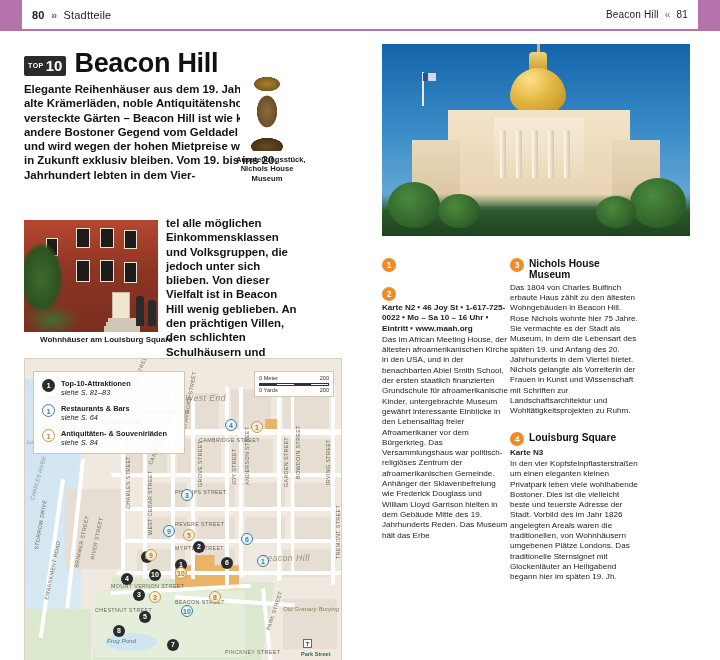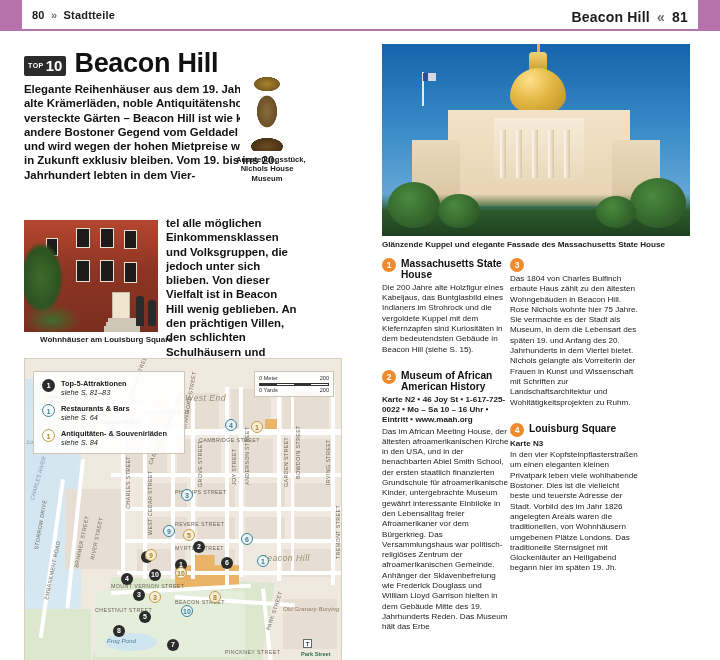--- a/index.html
+++ b/index.html
@@ -24,24 +24,24 @@
   }
   .hdr-rule {
     position:absolute; left:0; top:29px; width:720px; height:1.5px;
     background:#b673ab;
   }
   .hdr-left-text {
     position:absolute; left:32px; top:9px;
     font-size:11px; font-weight:bold; color:#1c1c1c; letter-spacing:.2px;
   }
   .hdr-left-text .chev { font-weight:bold; color:#6b6b6b; margin:0 3px; }
-  .hdr-left-text .sec { font-weight:bold; color:#1c1c1c; }
+  .hdr-left-text .sec { font-weight:normal; color:#1c1c1c; }
   .hdr-right-text {
     position:absolute; right:32px; top:9px;
-    font-size:14px; font-weight:bold; color:#1c1c1c; letter-spacing:.2px;
+    font-size:10px; font-weight:normal; color:#1c1c1c; letter-spacing:.2px;
   }
   .hdr-right-text .chev { color:#6b6b6b; margin:0 3px; }
 
   
   .left-page { position:absolute; left:0; top:30px; width:365px; height:630px; }
 
   .title-row { position:absolute; left:24px; top:18px; display:flex; align-items:center; }
   .top10-badge {
     display:inline-flex; align-items:stretch;
     background:#2b2b2b; color:#fff; border-radius:2px;
@@ -437,21 +437,21 @@
       <div class="pin gold" style="left:120px;top:190px;">9</div>
       <div class="pin gold" style="left:150px;top:208px;">10</div>
       <div class="pin gold" style="left:124px;top:232px;">3</div>
       <div class="pin gold" style="left:184px;top:232px;">8</div>
       <div class="pin gold" style="left:226px;top:62px;">1</div>
 
       <div class="legend">
         <div class="leg-row">
           <div class="leg-pin dark">1</div>
           <div class="leg-txt">
-            <b>Top-5-Attraktionen</b><br>
+            <b>Top-10-Attraktionen</b><br>
             <i>siehe S. 81–83</i>
           </div>
         </div>
         <div class="leg-row">
           <div class="leg-pin teal">1</div>
           <div class="leg-txt">
             <b>Restaurants &amp; Bars</b><br>
             <i>siehe S. 64</i>
           </div>
         </div>
@@ -501,51 +501,48 @@
       <div class="ph-col" style="left:166px;"></div>
       <div class="ph-col" style="left:182px;"></div>
       <div class="ph-flag"></div>
       <div class="ph-flagcloth"></div>
       <div class="ph-trees"></div>
       <div class="ph-tree" style="left:6px;width:52px;height:46px;"></div>
       <div class="ph-tree" style="left:56px;width:42px;height:34px;"></div>
       <div class="ph-tree" style="right:4px;width:56px;height:50px;"></div>
       <div class="ph-tree" style="right:54px;width:40px;height:32px;"></div>
     </div>
-    <div class="photo-cap">Glänzende Kuppel und elegante Fassade des Massachusetts State House</div>
 
     <div class="col c1">
 
       <div class="entry">
         <div class="entry-head">
           <div class="entry-pin">1</div>
-          <div class="entry-title">Massachusetts State House</div>
-        </div>
-        <div class="entry-body">Die 200 Jahre alte Holzfigur eines Kabeljaus, das Buntglasbild eines Indianers im Strohrock und die vergoldete Kuppel mit dem Kiefernzapfen sind Kuriositäten in dem bedeutendsten Gebäude in Beacon Hill (siehe S. 15).</div>
+        </div>
       </div>
 
       <div class="spacer"></div>
 
       <div class="entry">
         <div class="entry-head">
           <div class="entry-pin">2</div>
-          <div class="entry-title">Museum of African American History</div>
         </div>
         <div class="entry-meta">Karte N2 ▪ 46 Joy St ▪ 1-617-725-0022 ▪ Mo – Sa 10 – 16 Uhr ▪ Eintritt ▪ www.maah.org</div>
         <div class="entry-body">Das im African Meeting House, der ältesten afroamerikanischen Kirche in den USA, und in der benachbarten Abiel Smith School, der ersten staatlich finanzierten Grundschule für afroamerikanische Kinder, untergebrachte Museum gewährt interessante Einblicke in den Lebensalltag freier Afroamerikaner vor dem Bürgerkrieg. Das Versammlungshaus war politisch-religiöses Zentrum der afroamerikanischen Gemeinde. Anhänger der Sklavenbefreiung wie Frederick Douglass und William Lloyd Garrison hielten in dem Gebäude Mitte des 19. Jahrhunderts Reden. Das Museum hält das Erbe</div>
       </div>
 
     </div>
 
     <div class="col c2">
 
 
       <div class="entry">
         <div class="entry-head">
           <div class="entry-pin">3</div>
+          <div class="entry-title">Nichols House Museum</div>
         </div>
         <div class="entry-body">Das 1804 von Charles Bulfinch erbaute Haus zählt zu den ältesten Wohngebäuden in Beacon Hill. Rose Nichols wohnte hier 75 Jahre. Sie vermachte es der Stadt als Museum, in dem die Lebensart des späten 19. und Anfang des 20. Jahrhunderts in dem Viertel bietet. Nichols gelangte als Vorreiterin der Frauen in Kunst und Wissenschaft mit Schriften zur Landschaftsarchitektur und Wohltätigkeitsprojekten zu Ruhm.</div>
       </div>
 
       <div class="spacer"></div>
 
       <div class="entry">
         <div class="entry-head">
           <div class="entry-pin">4</div>
           <div class="entry-title">Louisburg Square</div>

